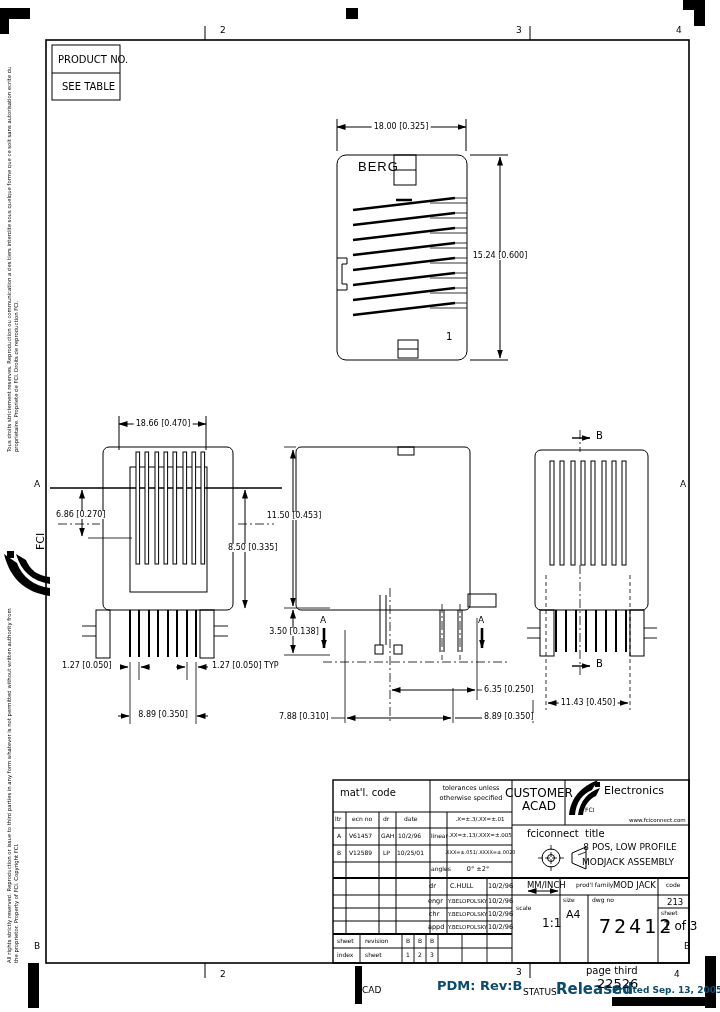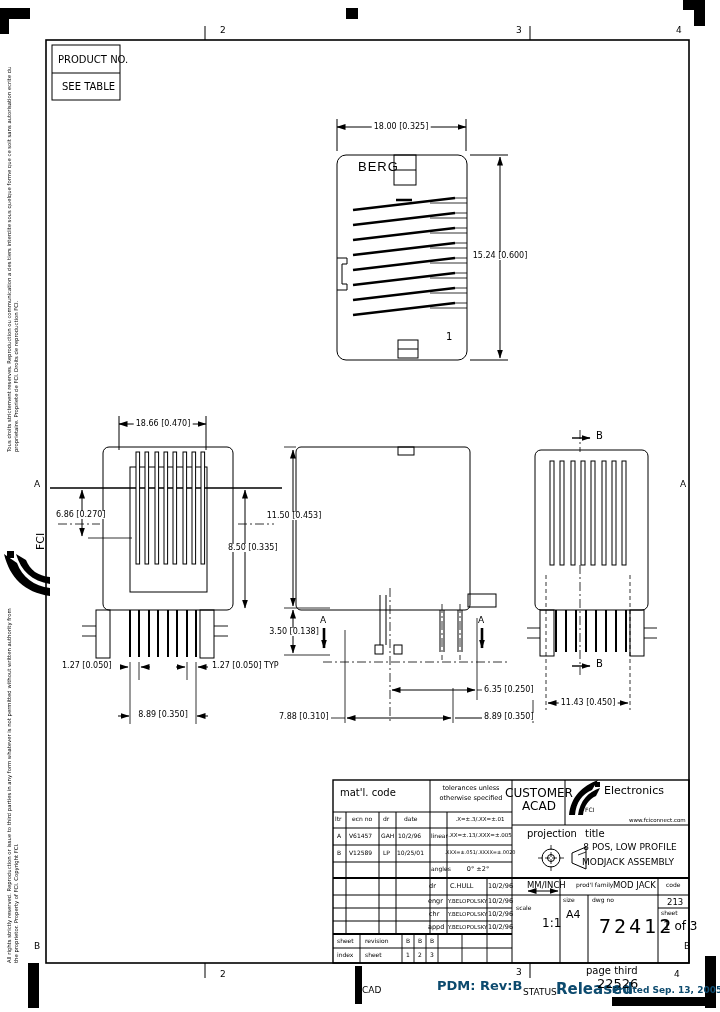--- a/index.html
+++ b/index.html
@@ -383,21 +383,21 @@
 <span class="lbl c t6" style="left:408px;top:952px">1</span>
 <span class="lbl c t6" style="left:420px;top:952px">2</span>
 <span class="lbl c t6" style="left:432px;top:952px">3</span>
 
 <span class="lbl c t8" style="left:539px;top:787px">CUSTOMER</span>
 <span class="lbl c t8" style="left:539px;top:800px">ACAD</span>
 <span class="lbl t11" style="left:604px;top:785px">Electronics</span>
 <span class="lbl t6" style="left:585px;top:807px">FCI</span>
 <span class="lbl t55" style="left:629px;top:818px">www.fciconnect.com</span>
 
-<span class="lbl t7" style="left:527px;top:829px">projection</span>
+<span class="lbl t7" style="left:527px;top:829px">fciconnect</span>
 <span class="lbl t7" style="left:585px;top:829px">title</span>
 <span class="lbl c t9" style="left:630px;top:843px">8 POS, LOW PROFILE</span>
 <span class="lbl c t9" style="left:628px;top:858px">MODJACK ASSEMBLY</span>
 
 <span class="lbl t85" style="left:527px;top:881px">MM/INCH</span>
 <span class="lbl t6" style="left:576px;top:882px">prod'l family</span>
 <span class="lbl t85" style="left:613px;top:881px">MOD JACK</span>
 <span class="lbl t6" style="left:666px;top:882px">code</span>
 <span class="lbl t85" style="left:667px;top:898px">213</span>
 

